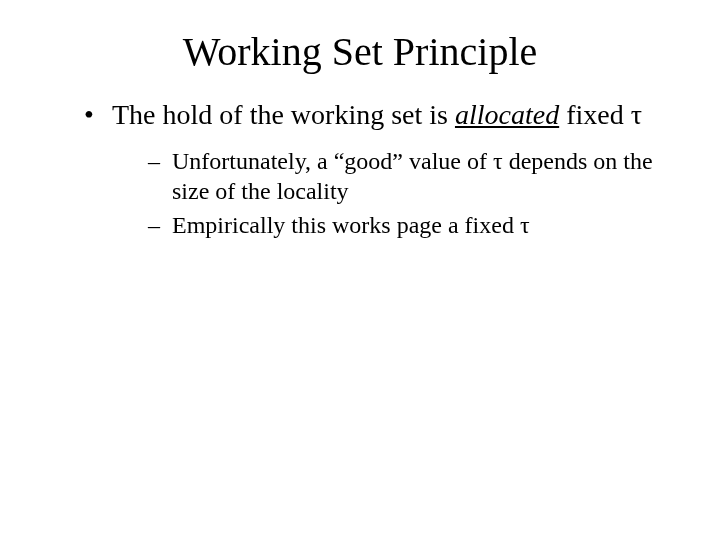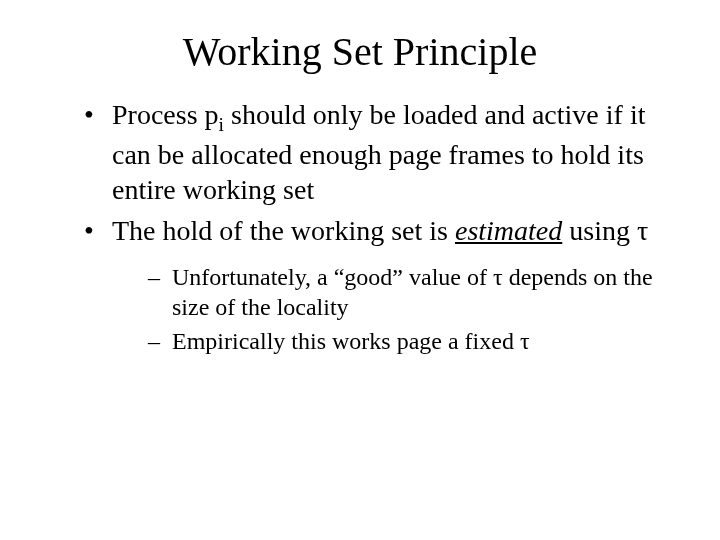--- a/index.html
+++ b/index.html
@@ -70,24 +70,21 @@
   }
 </style>
 </head>
 <body>
 
 <div class="slide">
   <h1 class="title">Working Set Principle</h1>
 
   <ul class="main">
     <li>
-      <span>Process p</span><span class="subscript">i</span><span> should only be loaded and active if it can be allocated enough page frames to hold its entire working set</span>
-    </li>
-    <li>
-      <span>The hold of the working set is </span><span class="estimated">estimated</span><span> using τ</span>
+      <span>The hold of the working set is </span><span class="estimated">allocated</span><span> fixed τ</span>
 
       <ul class="sub">
         <li>
           <span>Unfortunately, a “good” value of τ depends on the size of the locality</span>
         </li>
         <li>
           <span>Empirically this works page a fixed τ</span>
         </li>
       </ul>
     </li>

